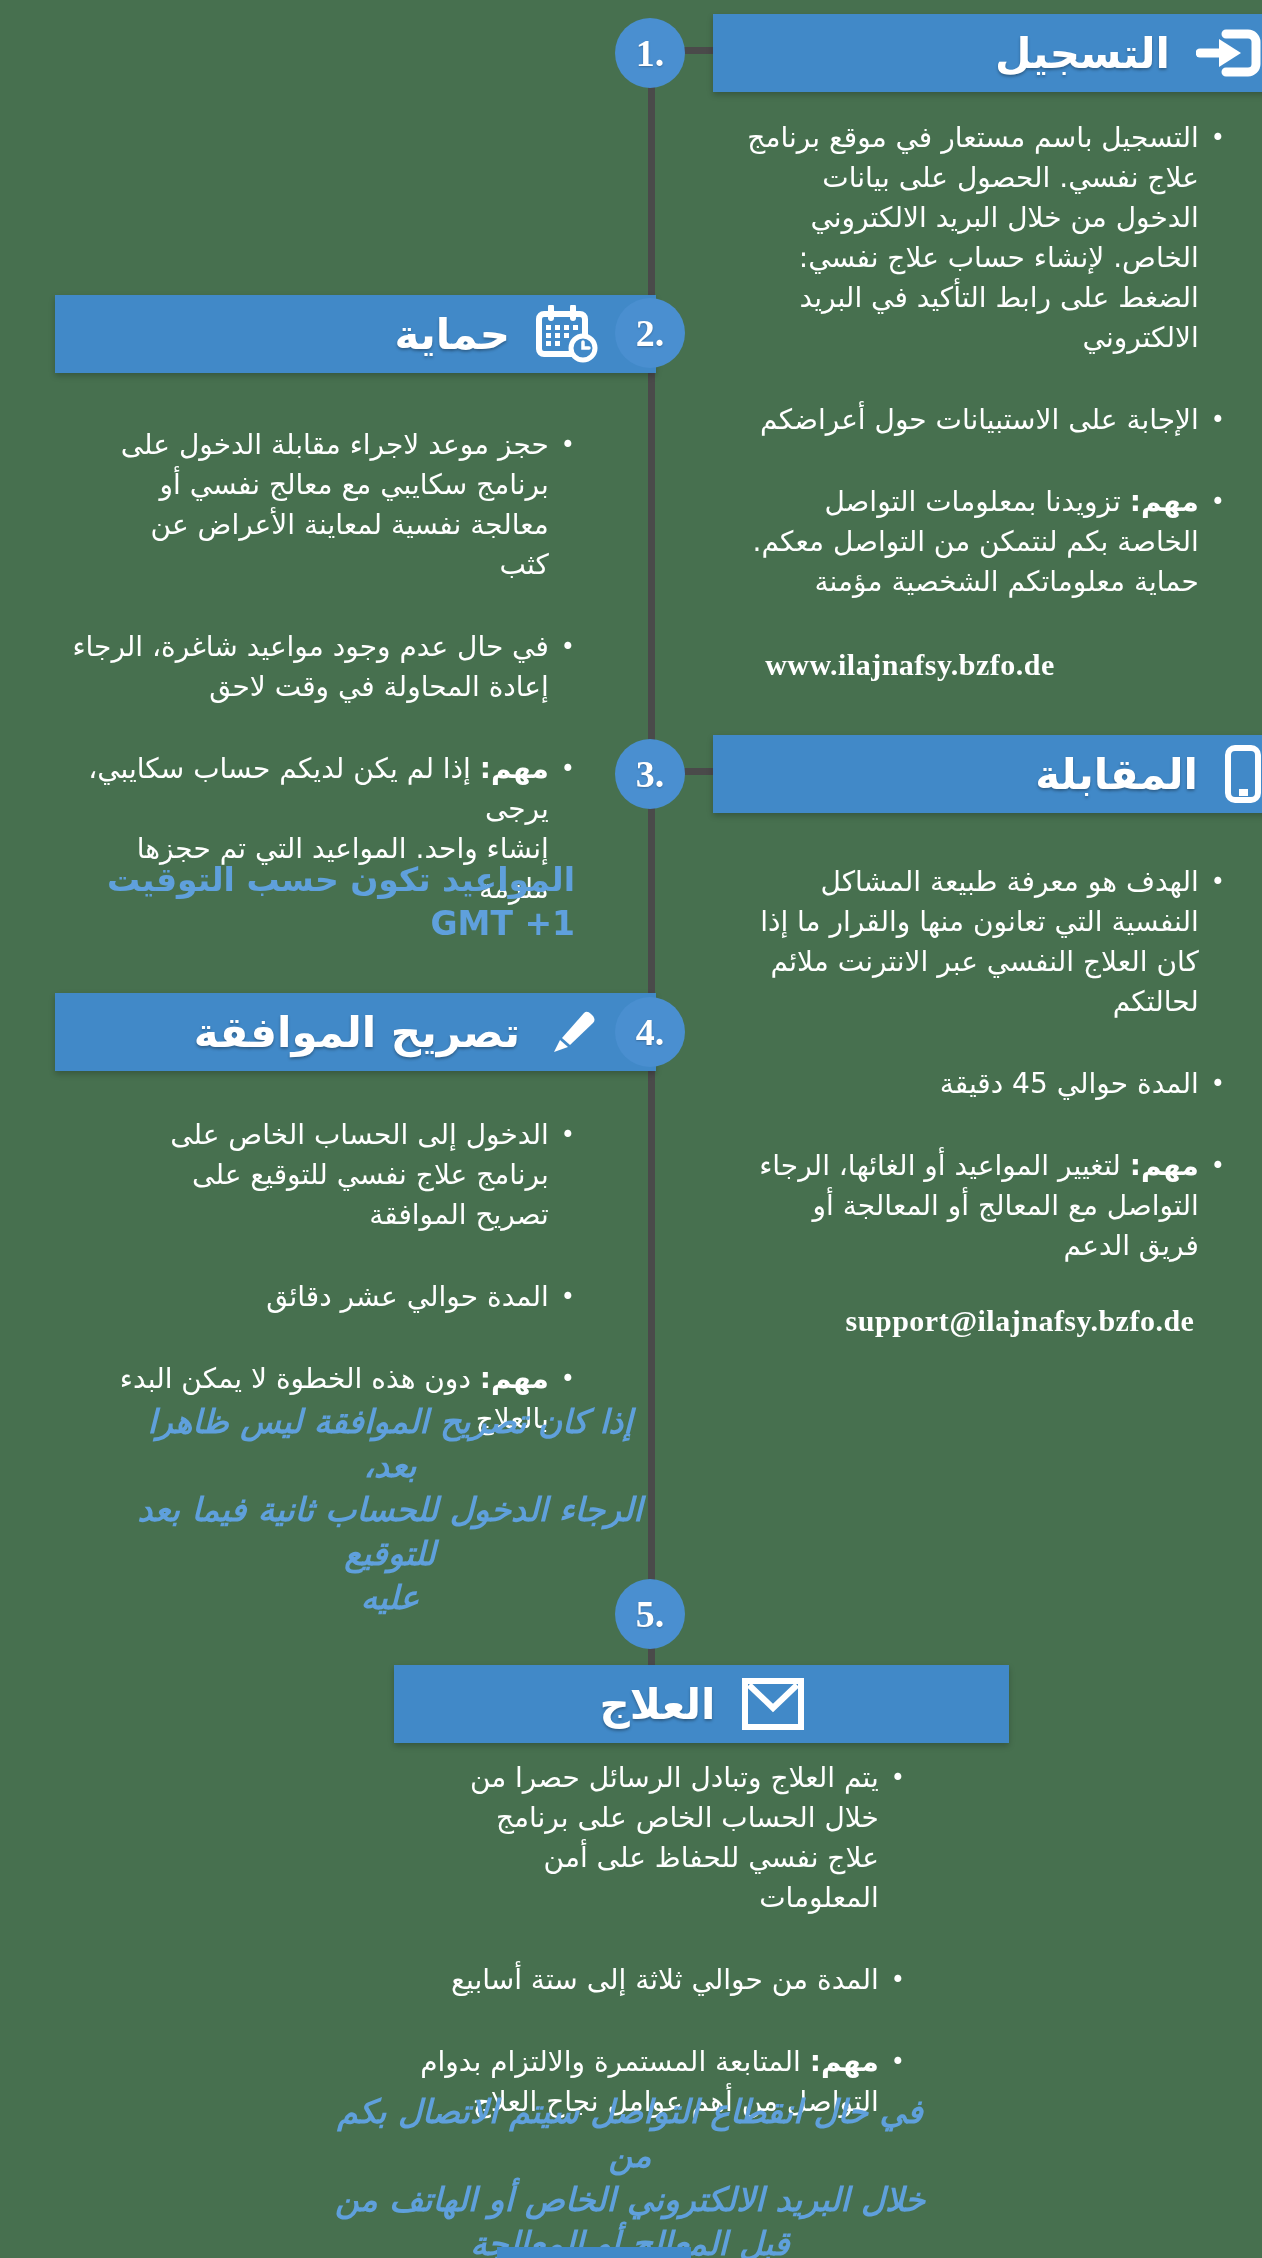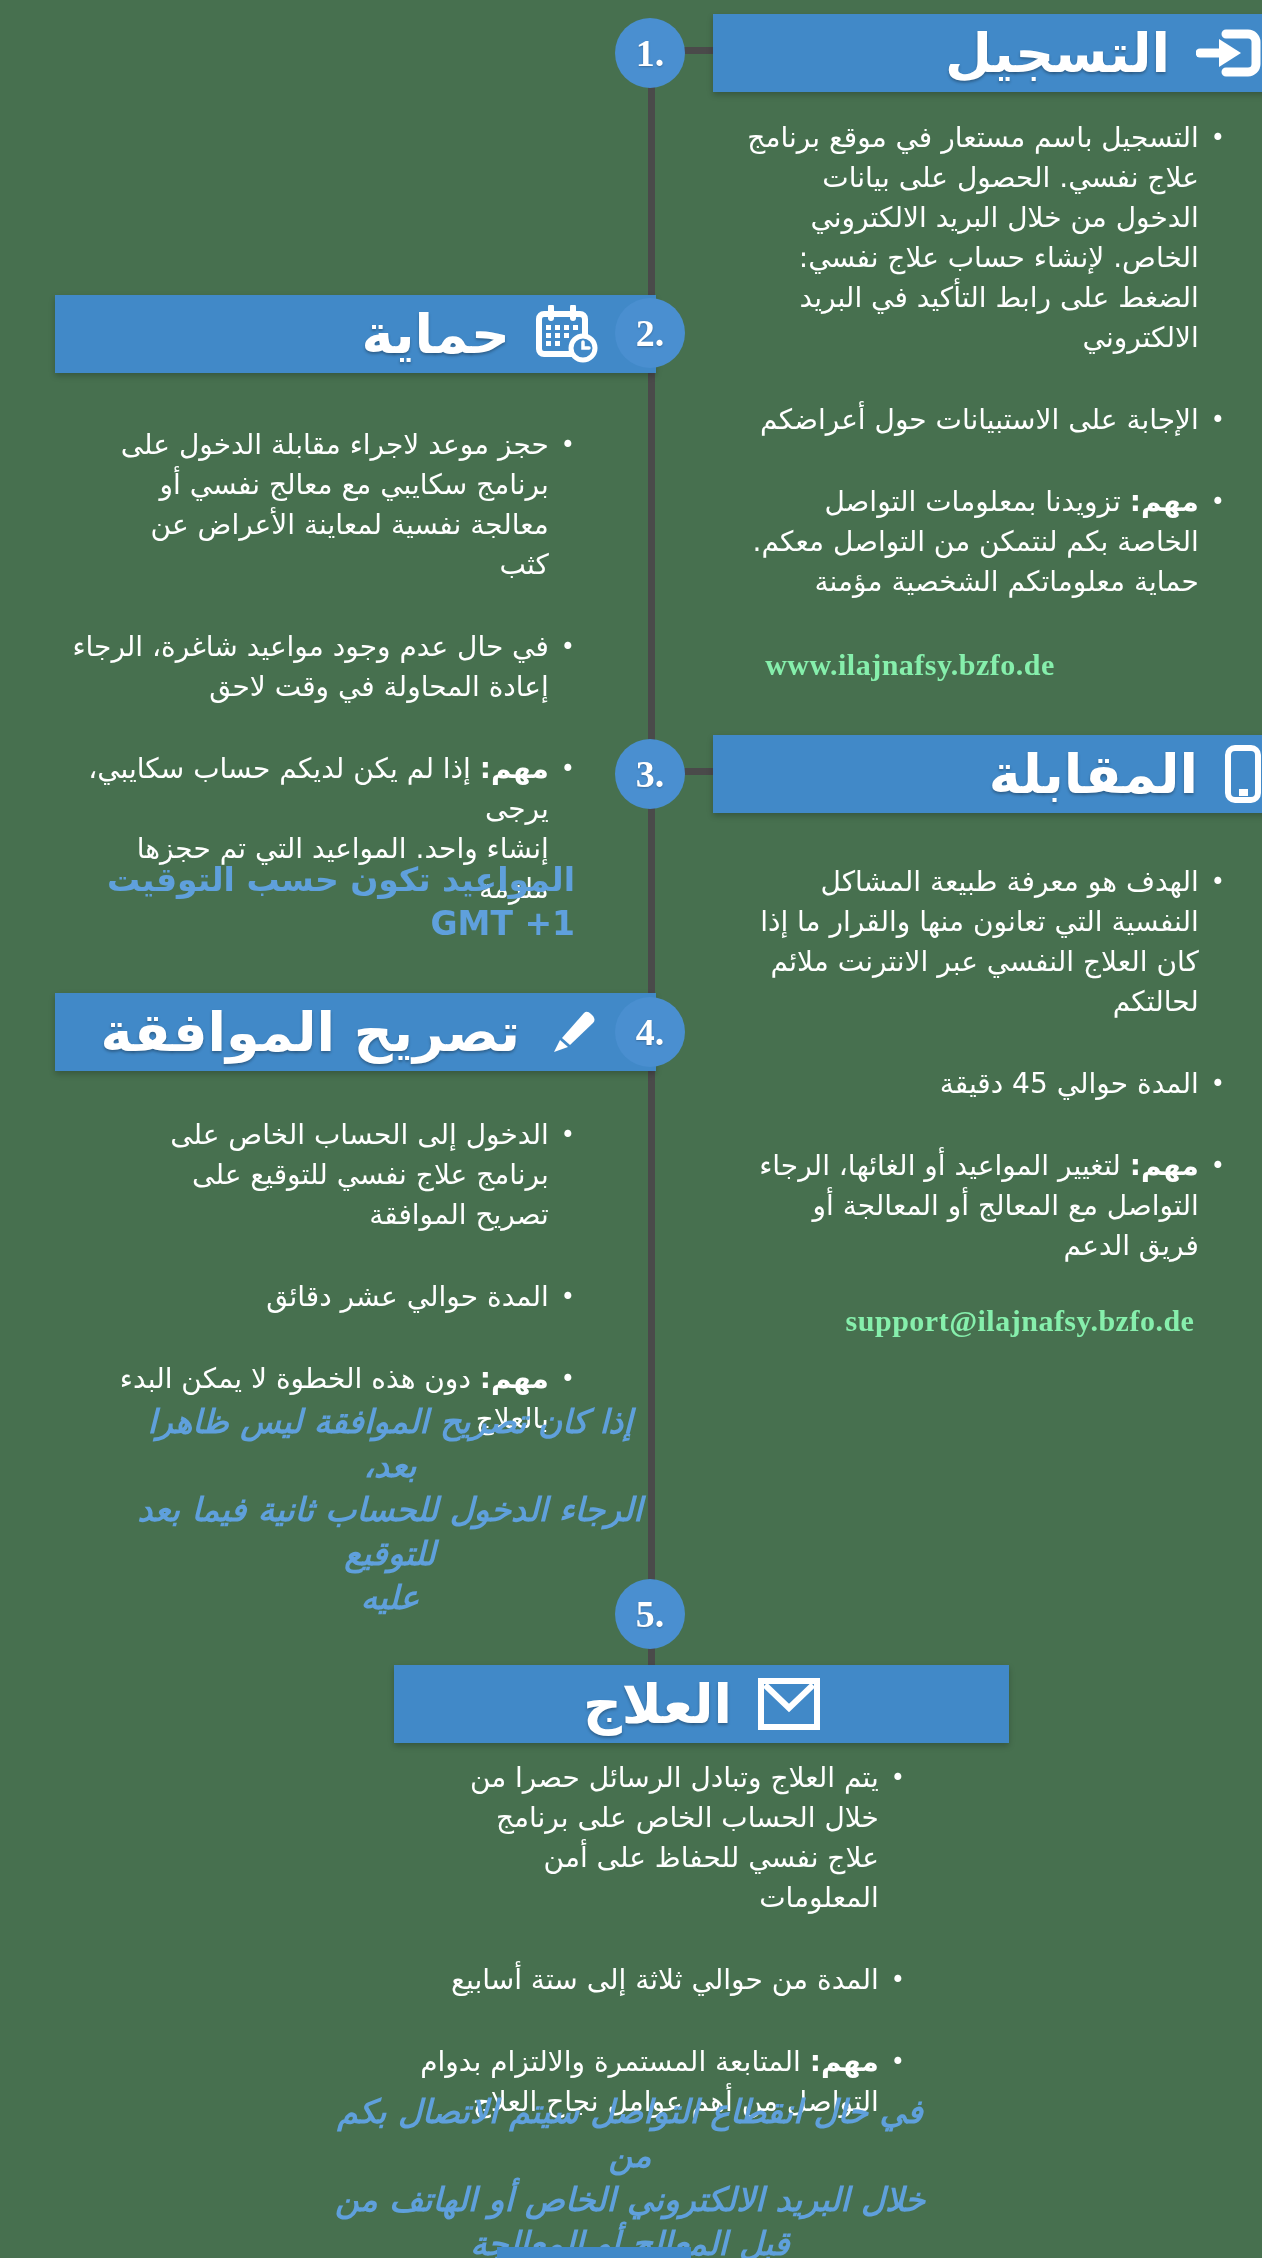--- a/index.html
+++ b/index.html
@@ -13,33 +13,33 @@
   .stepcircle{position:absolute;width:70px;height:70px;border-radius:50%;background:#4A8FD0;
       display:flex;align-items:center;justify-content:center;color:#fff;
       font-family:"Liberation Serif",serif;font-weight:700;font-size:38px;z-index:3;
       text-shadow:0 1px 2px rgba(0,0,0,.25);}
 
   
   .bar{position:absolute;height:78px;background:#4189C8;display:flex;align-items:center;
       gap:26px;z-index:2;box-shadow:0 3px 6px rgba(0,0,0,.22);}
   .bar.side{padding-right:58px;justify-content:flex-start;}
   .bar.center{justify-content:center;}
-  .bar .title{color:#fff;font-size:54px;font-weight:700;text-shadow:0 2px 3px rgba(0,0,0,.3);
+  .bar .title{color:#fff;font-size:42px;font-weight:700;text-shadow:0 2px 3px rgba(0,0,0,.3);
       white-space:nowrap;}
   .bar .icon{display:flex;align-items:center;justify-content:center;}
 
   
   .body-block{position:absolute;color:#fff;font-size:28px;line-height:40px;text-align:right;}
   .bullet{display:flex;gap:12px;margin-bottom:42px;align-items:flex-start;}
   .bullet .marker{font-size:24px;line-height:40px;flex:0 0 14px;color:#fff;}
   .bullet .btext{white-space:pre-line;}
   .bullet .lead{font-weight:700;margin-inline-end:9px;}
   .bullet .lead:empty{display:none;margin:0;}
 
-  .linkline{position:absolute;color:#86efac;font-family:"Liberation Serif",serif;
+  .linkline{position:absolute;color:#ffffff;font-family:"Liberation Serif",serif;
       font-weight:700;font-size:30px;text-align:center;letter-spacing:.5px;}
   .noteline{position:absolute;color:#5FA0DC;font-weight:700;font-size:33px;line-height:44px;
       white-space:pre-line;}
   .noteline.slanted{font-style:italic;text-align:center;}
   .noteline.flat{text-align:right;}
 
   .bottom-strip{position:absolute;left:497px;top:2247px;width:194px;height:11px;background:#4189C8;}
   svg{display:block;}
 </style>
 </head>

